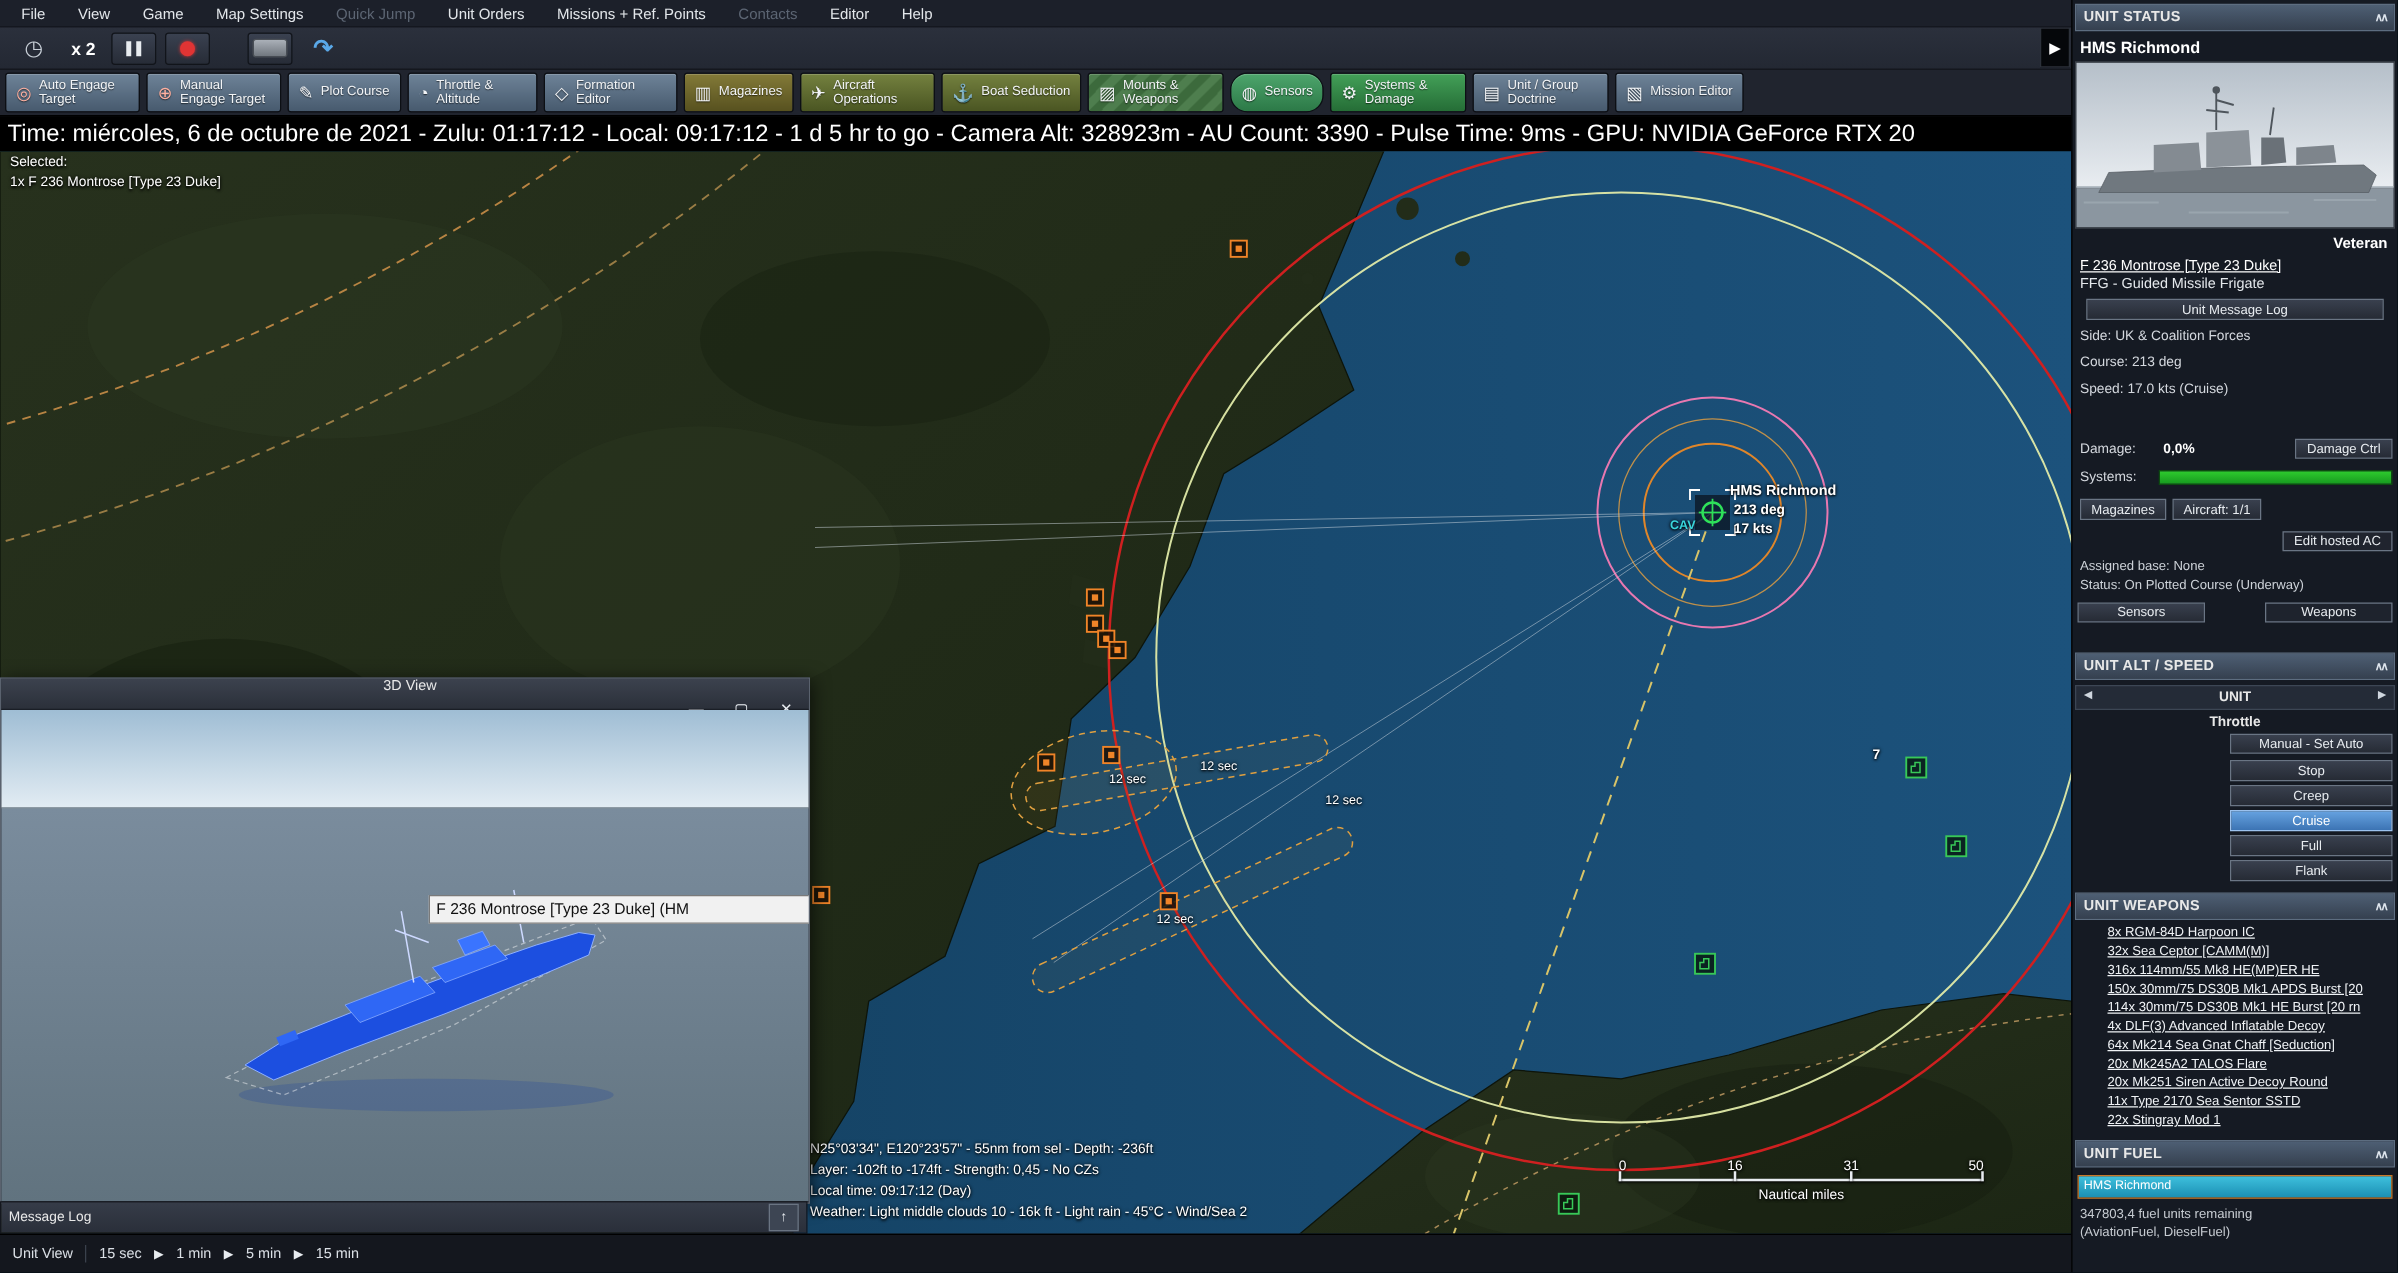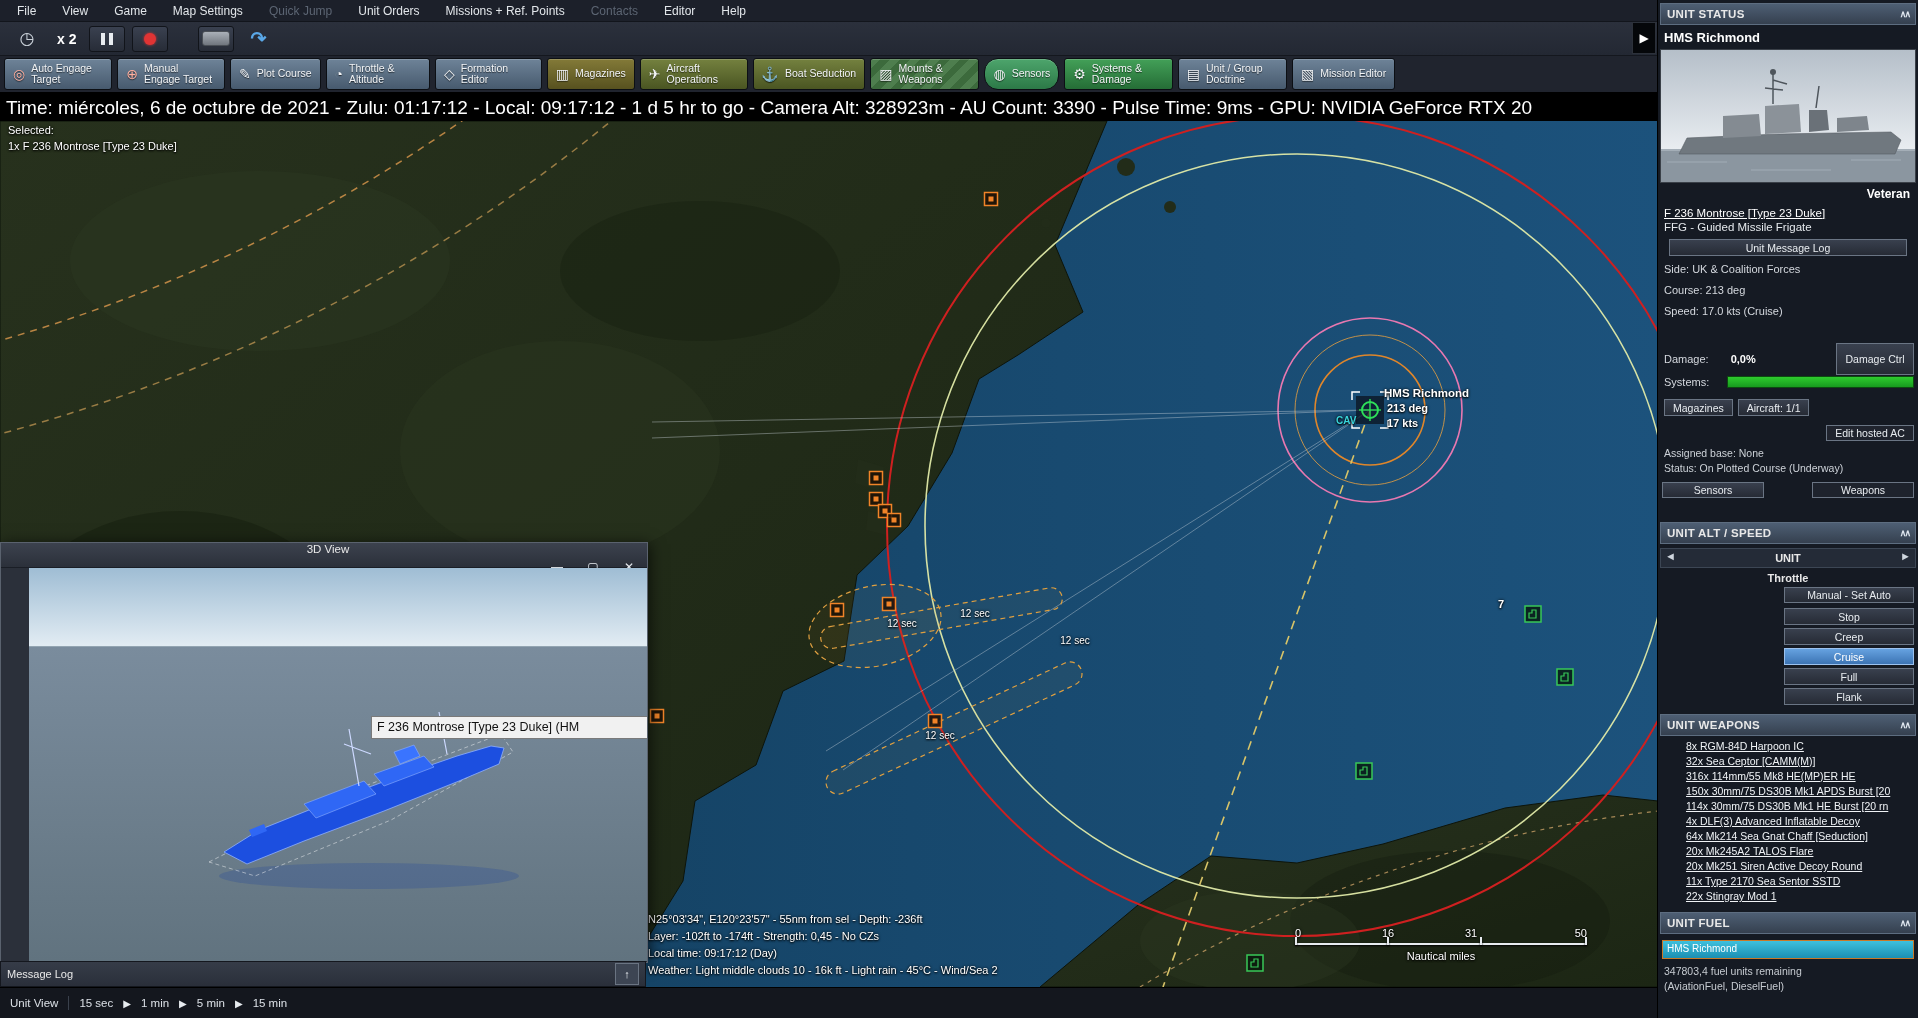--- a/index.html
+++ b/index.html
@@ -47,21 +47,21 @@
   .scale .n1,.scale .n2{transform:translateX(-50%);}
   .scale .line{position:absolute;top:16px;left:0;right:0;height:2px;background:#e8ecf0;box-shadow:0 1px 2px #000;}
   .scale .tick{position:absolute;top:10px;width:2px;height:8px;background:#e8ecf0;box-shadow:0 1px 2px #000;}
   .scale .cap{position:absolute;top:23px;left:0;right:0;text-align:center;}
   #expand-tab{position:absolute;left:1632px;top:22px;width:22px;height:30px;background:#05070a;border:1px solid #2c313a;color:#fff;display:flex;align-items:center;justify-content:center;font-size:12px;z-index:40;}
   
   #win3d{position:absolute;left:0;top:542px;width:646px;height:419px;border:1px solid #5a626e;box-shadow:2px 2px 14px rgba(0,0,0,.65);z-index:20;background:#2b303a;}
   .w3-title{height:24px;background:linear-gradient(#3c424e,#2b303a);display:flex;align-items:center;padding-left:8px;font-size:11.5px;border-bottom:1px solid #1a1e26;flex-direction:column;}
   .w3-btns{margin-left:auto;display:flex;}
   .w3-btn{width:36px;height:24px;display:flex;align-items:center;justify-content:center;font-size:12px;color:#e8ecf0;}
-  .w3-body{position:relative;height:393px;overflow:hidden;margin-left:28px;}
+  .w3-body{position:relative;height:393px;overflow:hidden;}
   .w3-sky{position:absolute;left:0;top:0;right:0;height:78px;background:linear-gradient(#9fbdd4,#e2ecf3);}
   .w3-sea{position:absolute;left:0;top:78px;right:0;bottom:0;background:linear-gradient(#7a8c9d,#61737f);border-top:1px solid #93a5b2;}
   .w3-ship{position:absolute;left:110px;top:66px;}
   .w3-tooltip{position:absolute;left:342px;top:148px;width:302px;height:21px;background:#f1f1f1;border:1px solid #7a7a7a;color:#101010;font-size:12.5px;line-height:21px;padding-left:5px;white-space:nowrap;overflow:hidden;}
   
   #msg-bar{position:absolute;left:0;top:961px;width:646px;height:26px;background:linear-gradient(#363c48,#2a2f3a);border:1px solid #14171e;display:flex;align-items:center;padding:0 6px;font-size:11px;box-sizing:border-box;z-index:21;}
   #msg-up{margin-left:auto;width:22px;height:20px;background:#3d4553;border:1px solid #6a7482;display:flex;align-items:center;justify-content:center;color:#e8ecf0;}
   #bottom-bar{position:absolute;left:0;top:987px;width:1658px;height:31px;background:#14171e;border-top:1px solid #000;display:flex;align-items:center;gap:10px;padding:0 10px;font-size:11.5px;color:#dbe0e6;box-sizing:border-box;z-index:22;}
   .bb-sep{width:1px;height:14px;background:#3a414c;}
   .bb-play{color:#e8ecf0;font-size:10px;}
@@ -73,21 +73,21 @@
   .sb-photo{margin:2px;height:132px;border:1px solid #3a4048;}
   .sb-vet{text-align:right;padding:2px 8px 0;font-weight:bold;font-size:12px;color:#fff;}
   .sb-link{padding:6px 6px 0;text-decoration:underline;color:#fff;font-size:11.5px;}
   .sb-type{padding:2px 6px 0;font-size:11.5px;color:#e4e8ec;}
   .sb-btn{background:linear-gradient(#39404e,#262b35);border:1px solid #6a7584;color:#e8ecf0;font-size:10.5px;font-family:inherit;display:flex;align-items:center;justify-content:center;box-sizing:border-box;}
   .wmsg{margin:6px auto 2px;width:238px;height:17px;}
   .sb-row{padding:5px 6px 0;color:#d4d8de;height:16px;}
   .sb-gap{height:28px;}
   .dmg-row{display:flex;align-items:center;padding:0 4px 0 6px;height:20px;color:#d4d8de;}
   .dmg-val{margin-left:22px;font-weight:bold;color:#fff;}
-  .dmg-btn{margin-left:auto;width:78px;height:32px;}
+  .dmg-btn{margin-left:auto;width:78px;height:16px;}
   .sys-row{display:flex;align-items:center;padding:4px 4px 0 6px;height:18px;color:#d4d8de;}
   .sys-bar{flex:1;margin-left:18px;height:10px;background:linear-gradient(#2ecb2e,#179a1f);border:1px solid #0c4a10;}
   .btnrow{display:flex;gap:5px;padding:8px 6px 0;}
   .btnrow .sb-btn{height:17px;padding:0 8px;}
   .editrow{display:flex;justify-content:flex-end;padding:9px 4px 0;}
   .editrow .sb-btn{width:88px;height:16px;background:#20242e;}
   .sb-small{padding:6px 6px 0;font-size:10.5px;color:#cdd2d8;line-height:13px;}
   .sb-small.tight{padding-top:2px;}
   .sw-row{display:flex;justify-content:space-between;padding:7px 4px 2px;}
   .sw-row .sb-btn{width:102px;height:16px;}
@@ -341,21 +341,21 @@
       <div class="map-lbl info-block">
         <div>N25°03'34", E120°23'57" - 55nm from sel - Depth: -236ft</div>
         <div>Layer: -102ft to -174ft - Strength: 0,45 - No CZs</div>
         <div>Local time: 09:17:12 (Day)</div>
         <div>Weather: Light middle clouds 10 - 16k ft - Light rain - 45°C - Wind/Sea 2</div>
       </div>
 
       <div class="map-lbl scale">
         <span class="num" style="left:0">0</span>
         <span class="num n1" style="left:93px">16</span>
-        <span class="num n2" style="left:176px">31</span>
+        <span class="num n2" style="left:186px">31</span>
         <span class="num" style="right:0">50</span>
         <div class="line"></div>
         <div class="tick" style="left:0"></div>
         <div class="tick" style="left:92px"></div>
         <div class="tick" style="left:185px"></div>
         <div class="tick" style="left:290px"></div>
         <div class="cap">Nautical miles</div>
       </div>
     </div>
   </div>

